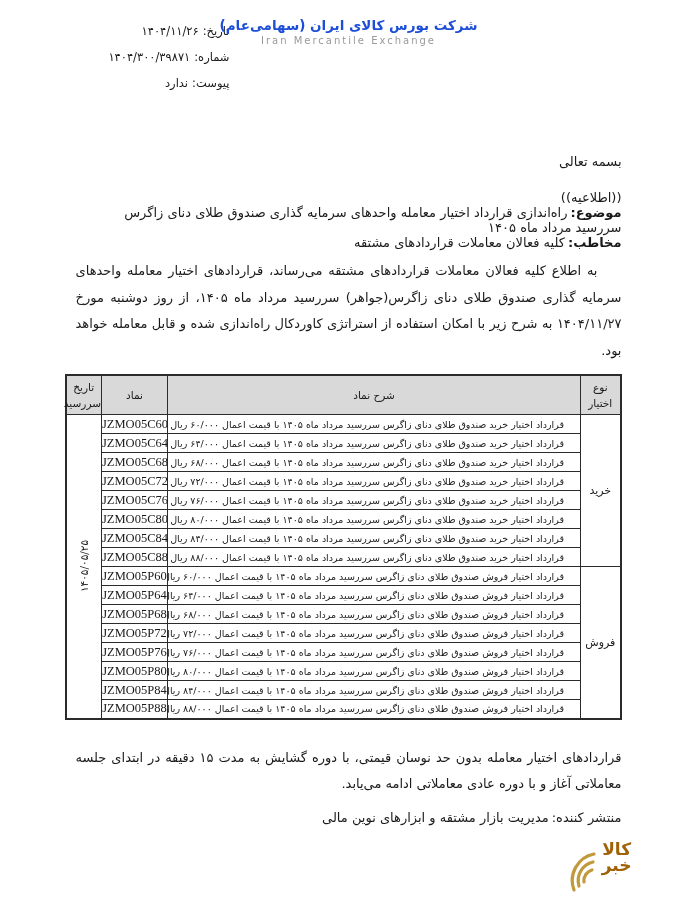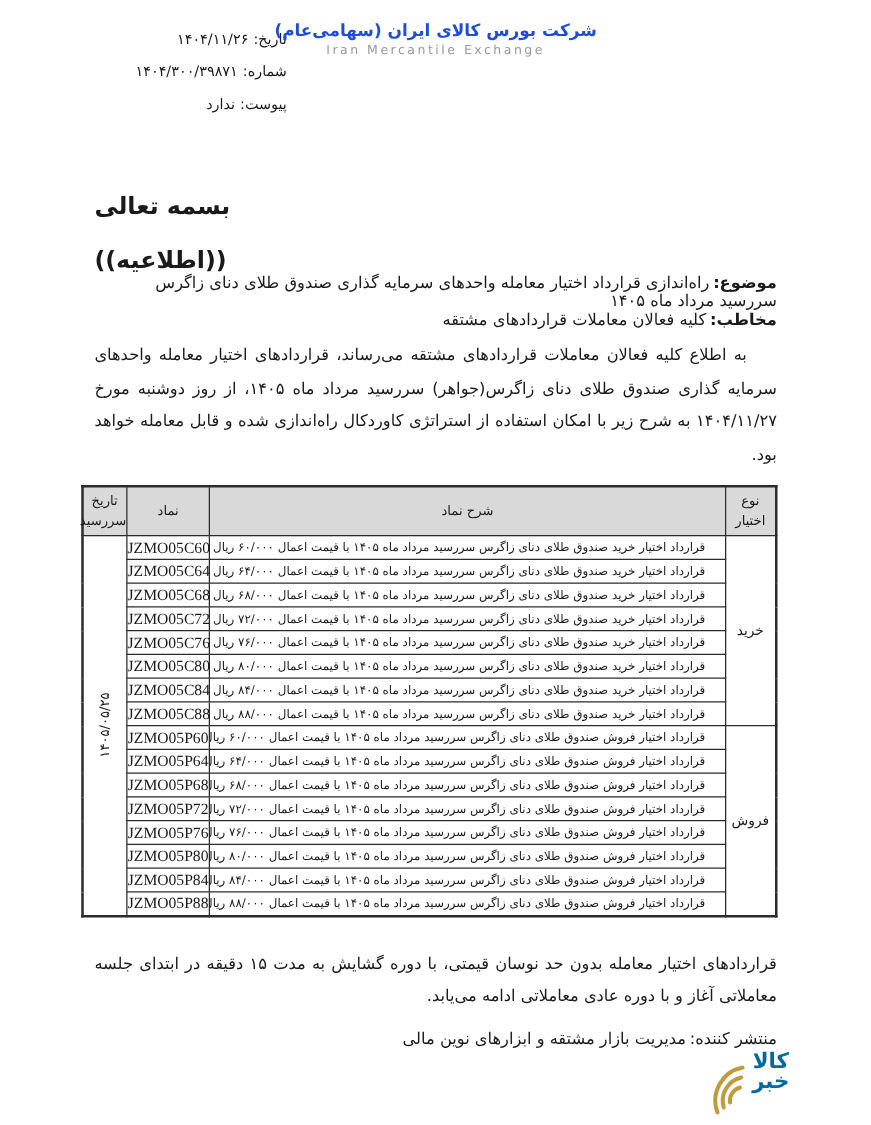--- a/index.html
+++ b/index.html
@@ -24,21 +24,21 @@
   .pt-bl { bottom:12px; left:9px; }
   .pt-br { bottom:12px; right:9px; }
   .ring { position:absolute; top:3px; bottom:3px; left:12px; right:12px;
           background:#ffffff; border:5px solid #141414; border-radius:50%; z-index:1; }
   .mono { position:absolute; inset:0; z-index:2; display:flex; align-items:center; justify-content:center;
           color:#3a55a8; font-weight:bold; font-style:italic; font-size:19px; letter-spacing:1px; direction:ltr; }
   .co-fa { margin-top:5px; font-size:13.5px; font-weight:bold; color:#1d4ed8; }
   .co-en { margin-top:2px; font-size:10px; color:#9a9a9a; letter-spacing:2px; direction:ltr; }
   
   .content { margin:0 32px; }
-  .center-line { text-align:left; font-weight:bold; font-size:19px; }
+  .center-line { text-align:right; font-weight:normal; font-size:13px; }
   .besmeleh { margin-top:14px; }
   .notice-title { margin-top:21px; }
   .field { font-size:13px; text-align:right; }
   .field b { margin-left:3px; }
   .para { margin-top:8px; font-size:13px; line-height:2.05; text-align:justify; }
   .para.indent { text-indent:24px; }
   
   table.contracts {
     width:557px; margin:9px auto 0 auto; border-collapse:collapse; table-layout:fixed;
     border:2px solid #2b2b2b; font-size:10.5px;
@@ -53,21 +53,21 @@
   .maturity-cell { position:relative; }
   .rot { position:absolute; top:50%; left:50%; transform:translate(-50%,-50%) rotate(-90deg);
          white-space:nowrap; font-size:10.5px; }
   
   .closing { margin-top:25px; }
   .publisher { margin-top:12px; font-size:13px; text-align:right; }
   .publisher .pub-label { margin-left:3px; }
   
   .watermark { position:absolute; top:841px; right:20px; width:64px; height:54px; z-index:3; }
   .wm-arcs { position:absolute; left:0; bottom:2px; }
-  .wm-text { position:absolute; right:2px; top:0; text-align:center; color:#0369a1;
+  .wm-text { position:absolute; right:2px; top:0; text-align:center; color:#a16207;
              font-weight:bold; line-height:0.95; font-size:17px; }
 </style>
 </head>
 <body>
 
 <div class="page">
 
   <div class="letterhead">
     <div class="meta">
       <div class="meta-row">

